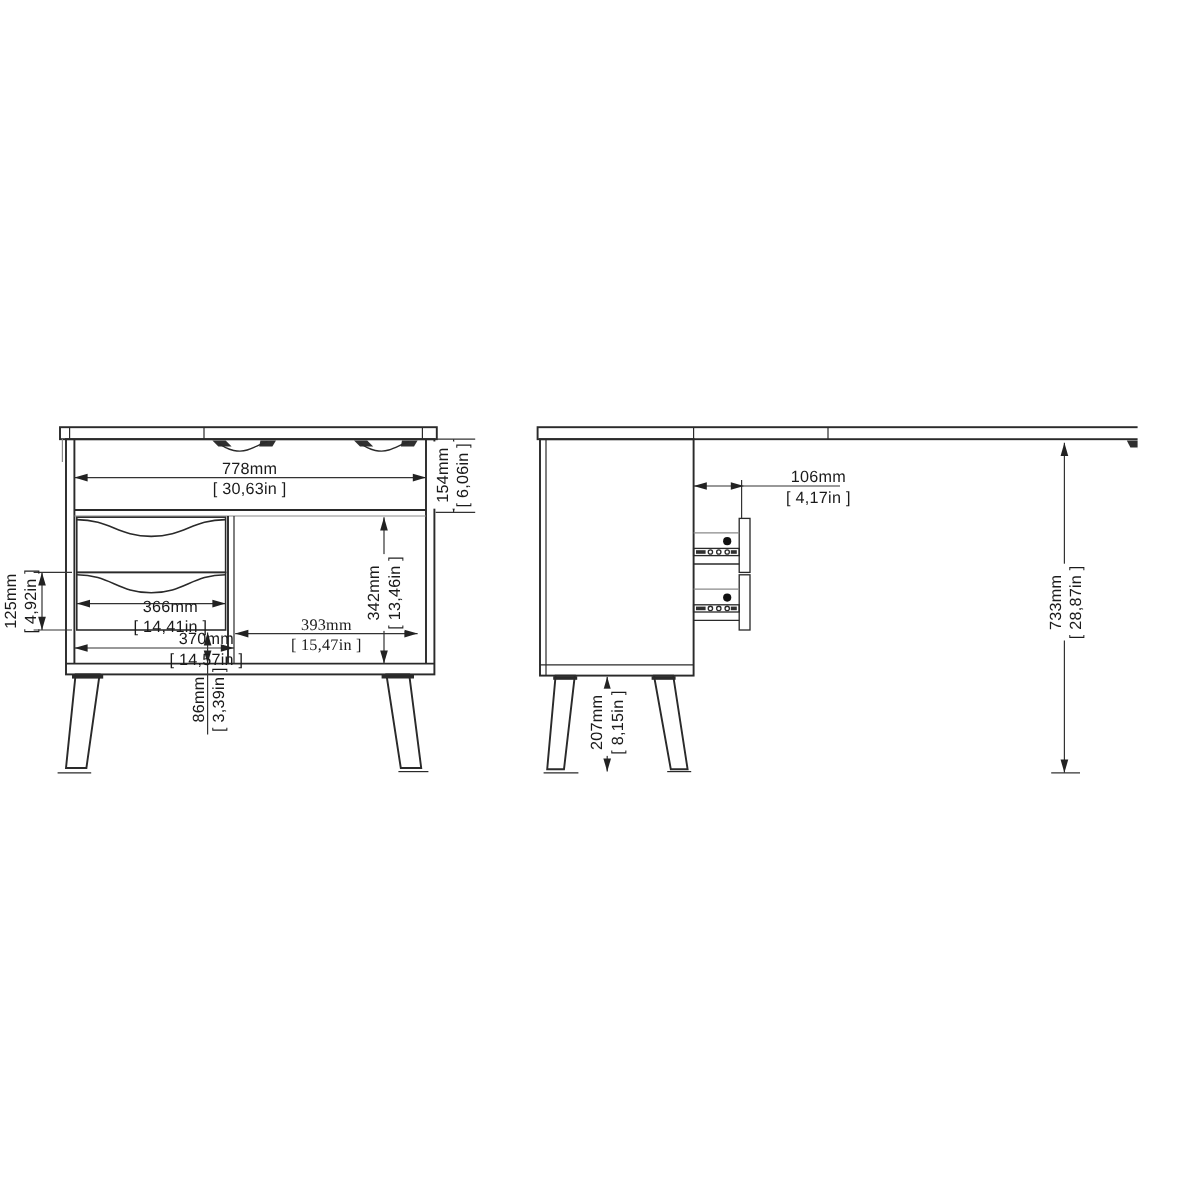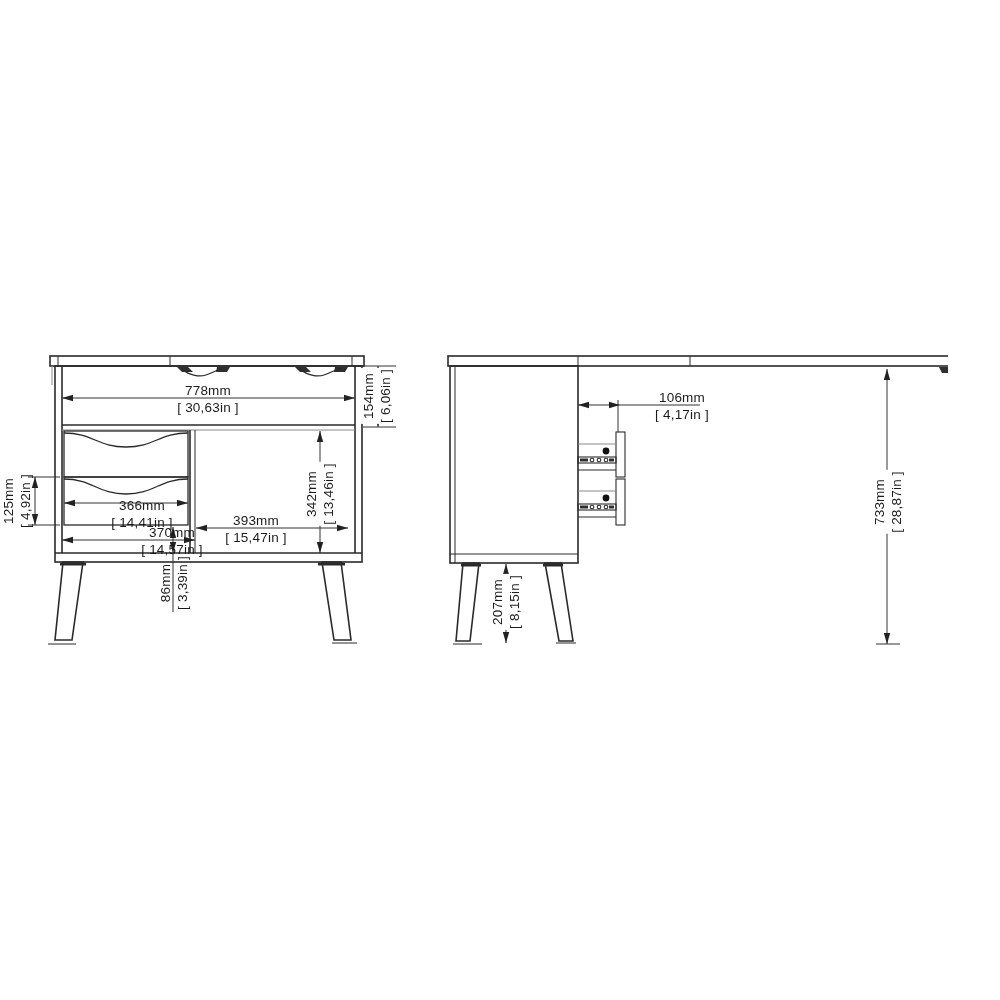--- a/index.html
+++ b/index.html
@@ -226,21 +226,21 @@
   <div class="dim" style="left:128px; top:541px;margin-left:44px;">
     <div class="mm">370mm</div>
     <div class="in">[ 14,57in ]</div>
   </div>
 
   <div class="dim rot bg" style="left:320px; top:494px;">
     <div class="mm">342mm</div>
     <div class="in">[ 13,46in ]</div>
   </div>
 
-  <div class="dim" style="left:256px; top:529px;">
+  <div class="dim" style="left:272px; top:529px;font-family:Liberation Serif, serif;">
     <div class="mm">393mm</div>
     <div class="in">[ 15,47in ]</div>
   </div>
 
   <div class="dim rot" style="left:174px; top:583px;">
     <div class="mm">86mm</div>
     <div class="in">[ 3,39in ]</div>
   </div>
 
   <div class="dim" style="left:682px; top:406px;">

